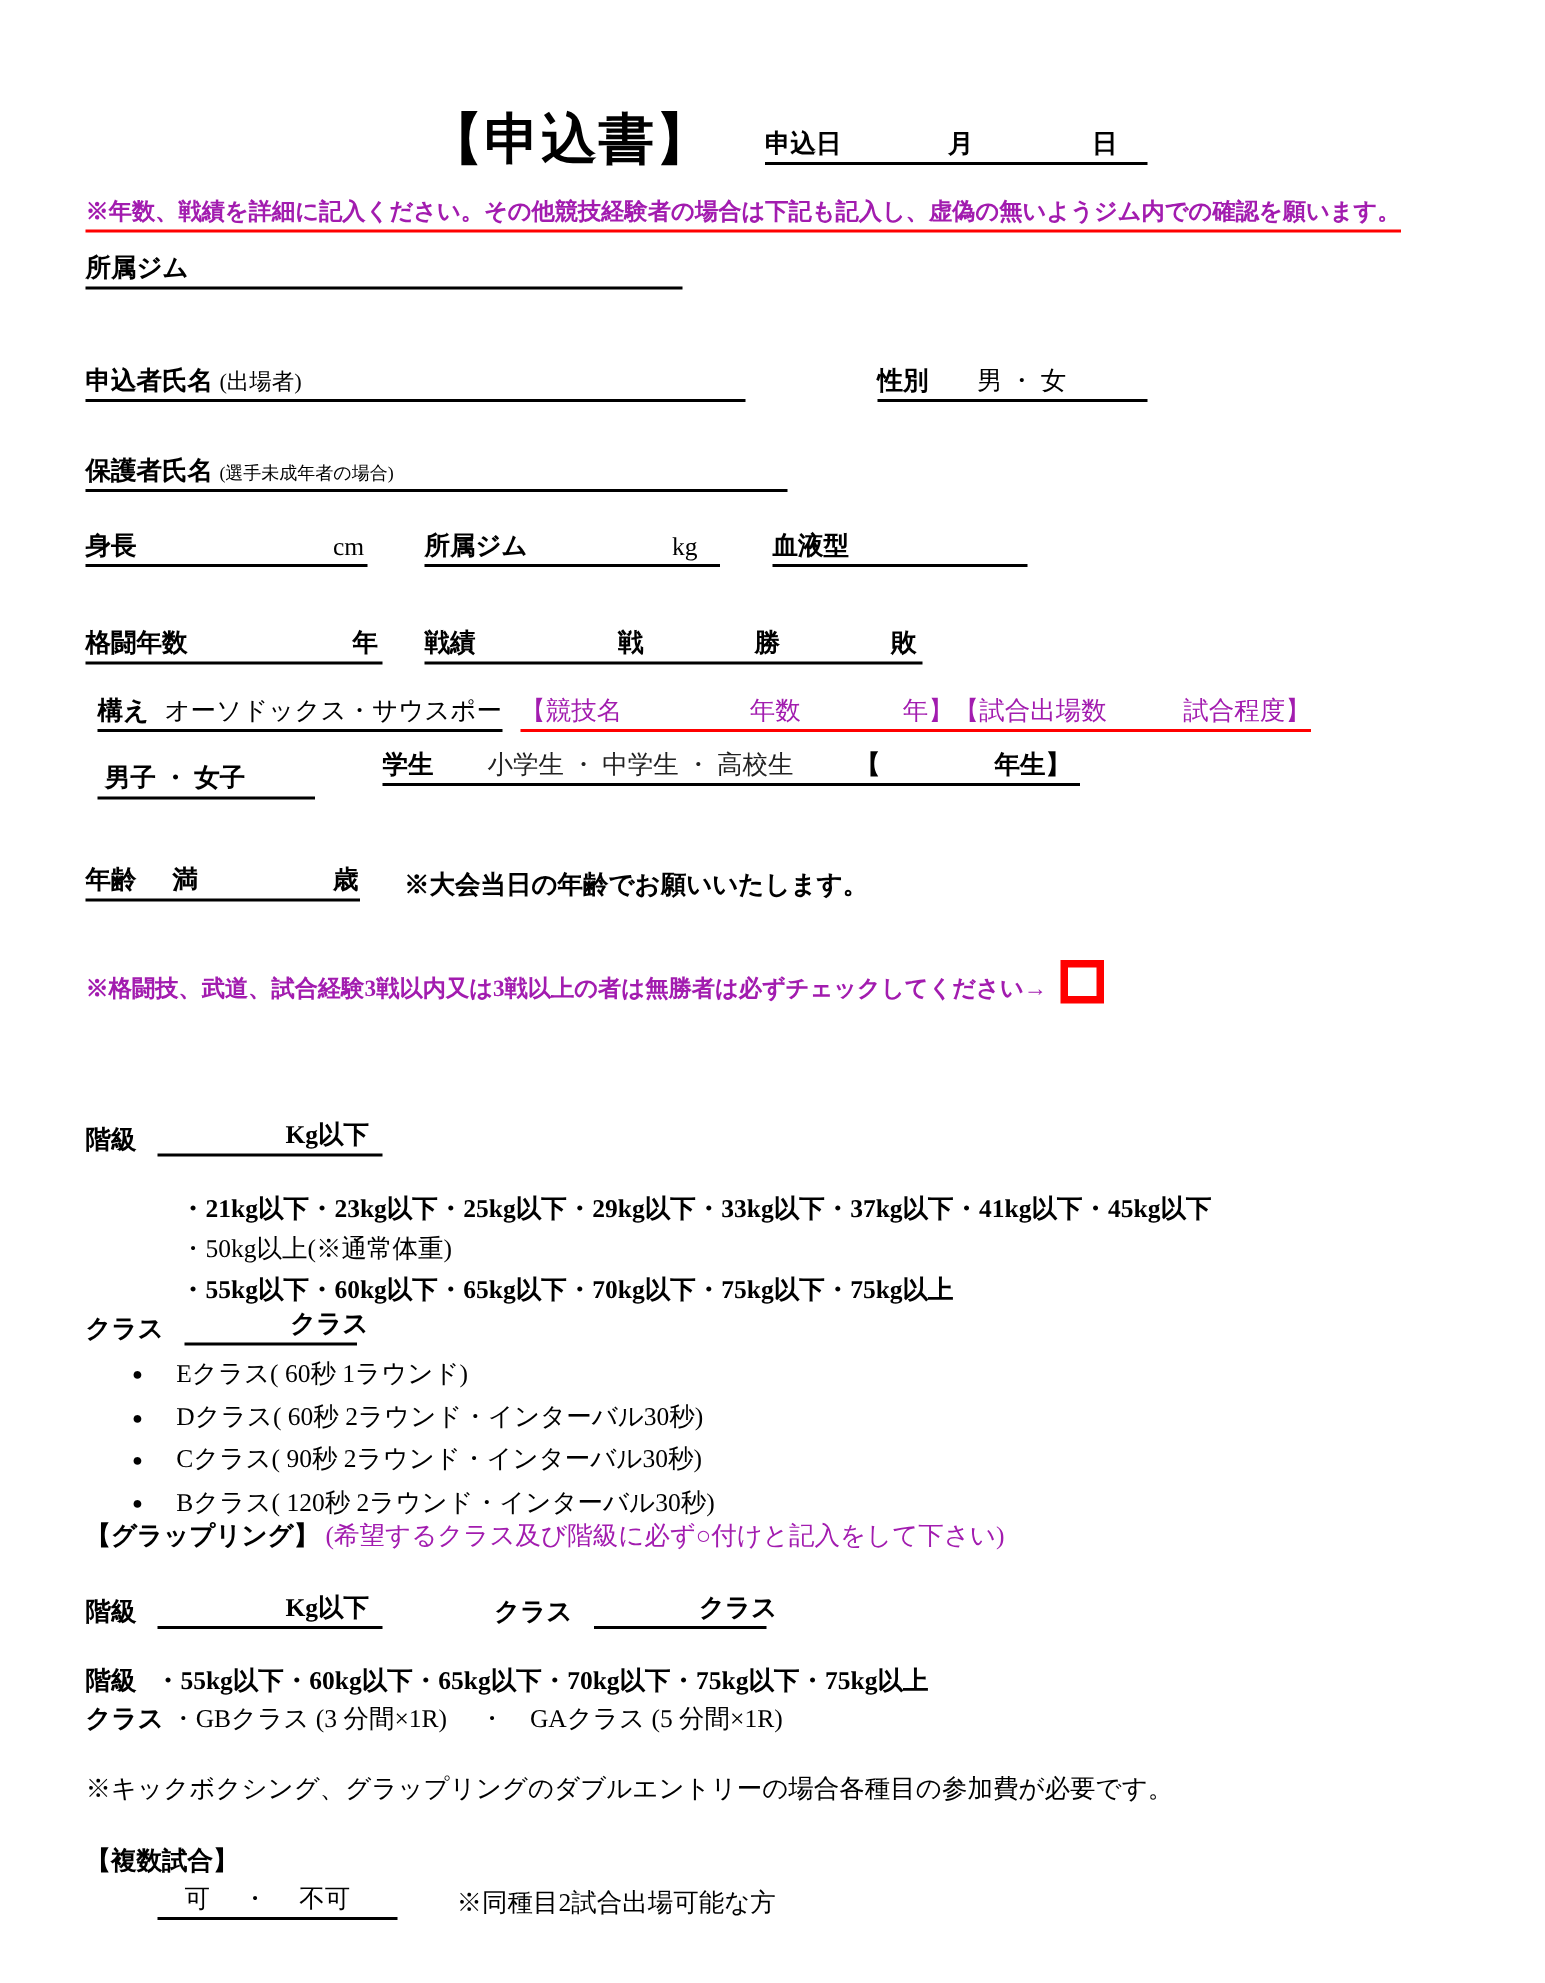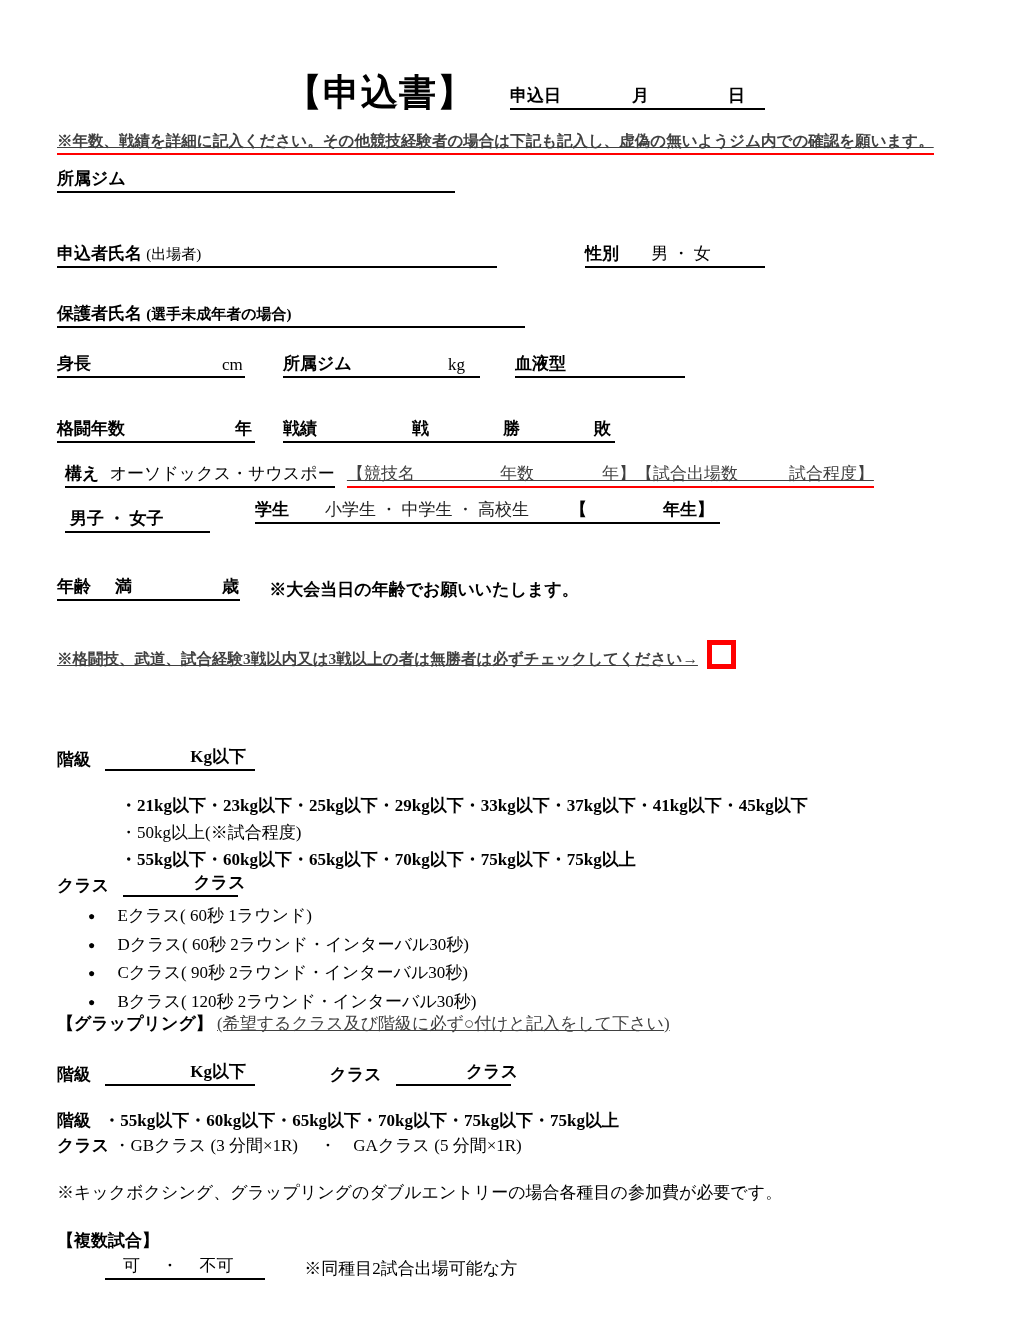--- a/index.html
+++ b/index.html
@@ -3,21 +3,21 @@
 <meta charset="utf-8">
 <style>
   html,body{margin:0;padding:0;background:#ffffff;}
   .page{
     position:relative;width:1030px;height:1322px;background:#ffffff;
     font-family:"Liberation Serif","DejaVu Serif",serif;
     color:#000;font-size:17px;overflow:hidden;
   }
   .row{position:absolute;white-space:nowrap;}
   .b{font-weight:bold;}
-  .red{color:#404040;text-decoration:underline;}
+  .red{color:#a21caf;}
   .small{font-size:15.5px;}
   .ul{display:inline-block;border-bottom:2px solid #000;}
   .ulred{display:inline-block;border-bottom:2px solid #ff0000;}
   .rel{position:relative;}
   .abs{position:absolute;bottom:1px;}
   .title{font-size:37px;font-weight:bold;letter-spacing:1px;}
   .blankline{height:24px;vertical-align:bottom;}
   .checkbox{
     position:absolute;left:707px;top:640px;width:19px;height:19px;
     border:5px solid #ff0000;background:#fff;
@@ -61,21 +61,21 @@
   <div class="row" style="left:585px;top:242px;">
     <span class="ul blankline" style="width:180px;">
       <span class="b">性別</span>
       <span style="margin-left:28px;">男 ・ 女</span>
     </span>
   </div>
 
   <div class="row" style="left:57px;top:302px;">
     <span class="ul blankline" style="width:468px;">
       <span class="b">保護者氏名</span>
-      <span style="font-size:15px;font-weight:bold;">(選手未成年者の場合)</span>
+      <span style="font-size:12px;">(選手未成年者の場合)</span>
     </span>
   </div>
 
   <div class="row" style="left:57px;top:352px;">
     <span class="ul rel blankline" style="width:188px;">
       <span class="abs b" style="left:0;">身長</span>
       <span class="abs" style="left:165px;">cm</span>
     </span>
   </div>
   <div class="row" style="left:283px;top:352px;">
@@ -142,21 +142,21 @@
 
   <div class="row" style="left:57px;top:745px;">
     <span class="b">階級</span>
     <span class="ul rel blankline" style="width:150px;margin-left:10px;">
       <span class="abs b" style="left:85px;">Kg以下</span>
     </span>
   </div>
 
   <div class="row optlist" style="left:120px;top:792px;">
     <span class="note-line b">・21kg以下・23kg以下・25kg以下・29kg以下・33kg以下・37kg以下・41kg以下・45kg以下</span>
-    <span class="note-line">・50kg以上(※試合程度)</span>
+    <span class="note-line">・50kg以上(※通常体重)</span>
     <span class="note-line b">・55kg以下・60kg以下・65kg以下・70kg以下・75kg以下・75kg以上</span>
   </div>
 
   <div class="row" style="left:57px;top:871px;">
     <span class="b">クラス</span>
     <span class="ul rel blankline" style="width:115px;margin-left:10px;">
       <span class="abs b" style="left:70px;">クラス</span>
     </span>
   </div>
 

